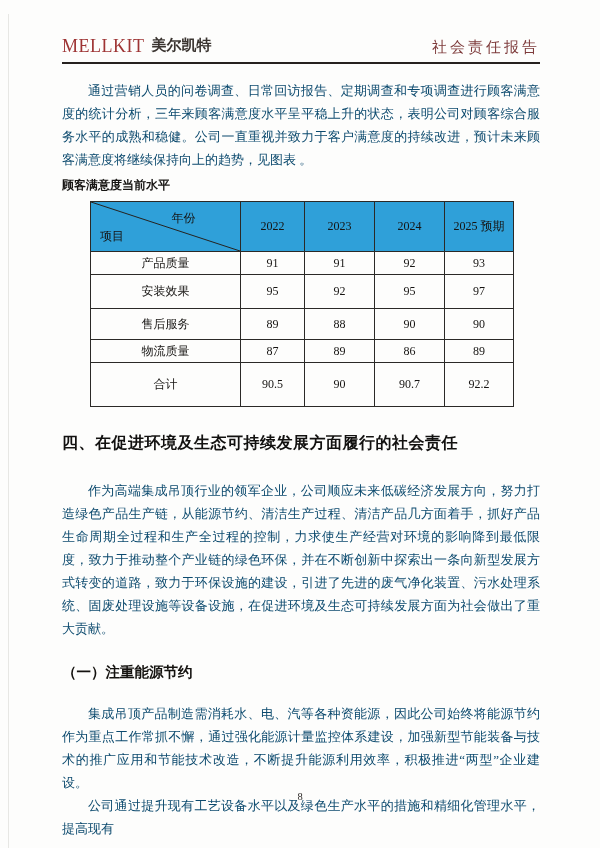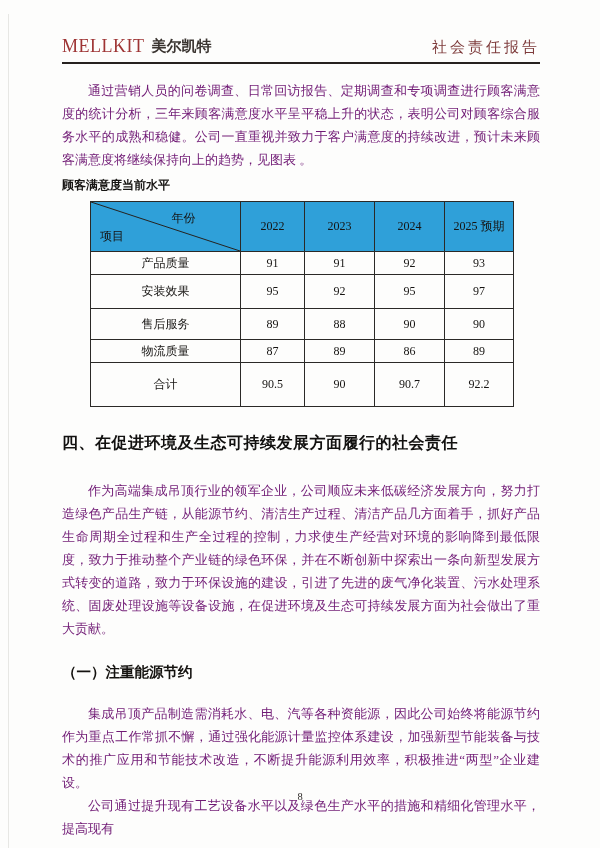--- a/index.html
+++ b/index.html
@@ -20,40 +20,40 @@
     position:absolute;left:8px;top:14px;bottom:0;width:1px;
     background:#e7e7e4;
   }
   
   .page-header{
     margin:36px 60px 0 62px;
     display:flex;justify-content:space-between;align-items:flex-end;
     border-bottom:2px solid #26211f;
     padding-bottom:5px;
   }
-  .logo{display:flex;align-items:center;gap:7px;}
+  .logo{display:flex;align-items:flex-start;gap:7px;}
   .logo-en{
     font-family:"Liberation Serif","DejaVu Serif",serif;
     font-size:18px;color:var(--brand-red);letter-spacing:.5px;
   }
   .logo-cn{
     font-size:15px;font-weight:bold;color:#3a3430;
     font-family:"Liberation Sans","DejaVu Sans",sans-serif;
   }
   .doc-title{
     font-size:15px;color:var(--doc-title-red);
     letter-spacing:3px;
     font-family:"Liberation Serif","DejaVu Serif",serif;
   }
   
   .content{margin:0 60px 0 62px;}
   .body-text{
     font-size:13px;line-height:23px;
     text-align:justify;text-indent:2em;
-    color:#701a75;
+    color:#0c4a6e;
   }
   .para-intro{margin-top:15px;}
   
   .table-caption{
     margin-top:6px;
     font-family:"Liberation Sans","DejaVu Sans",sans-serif;
     font-weight:bold;font-size:12px;color:#171513;
   }
   table.satisfaction{
     margin:7px 0 0 28px;

